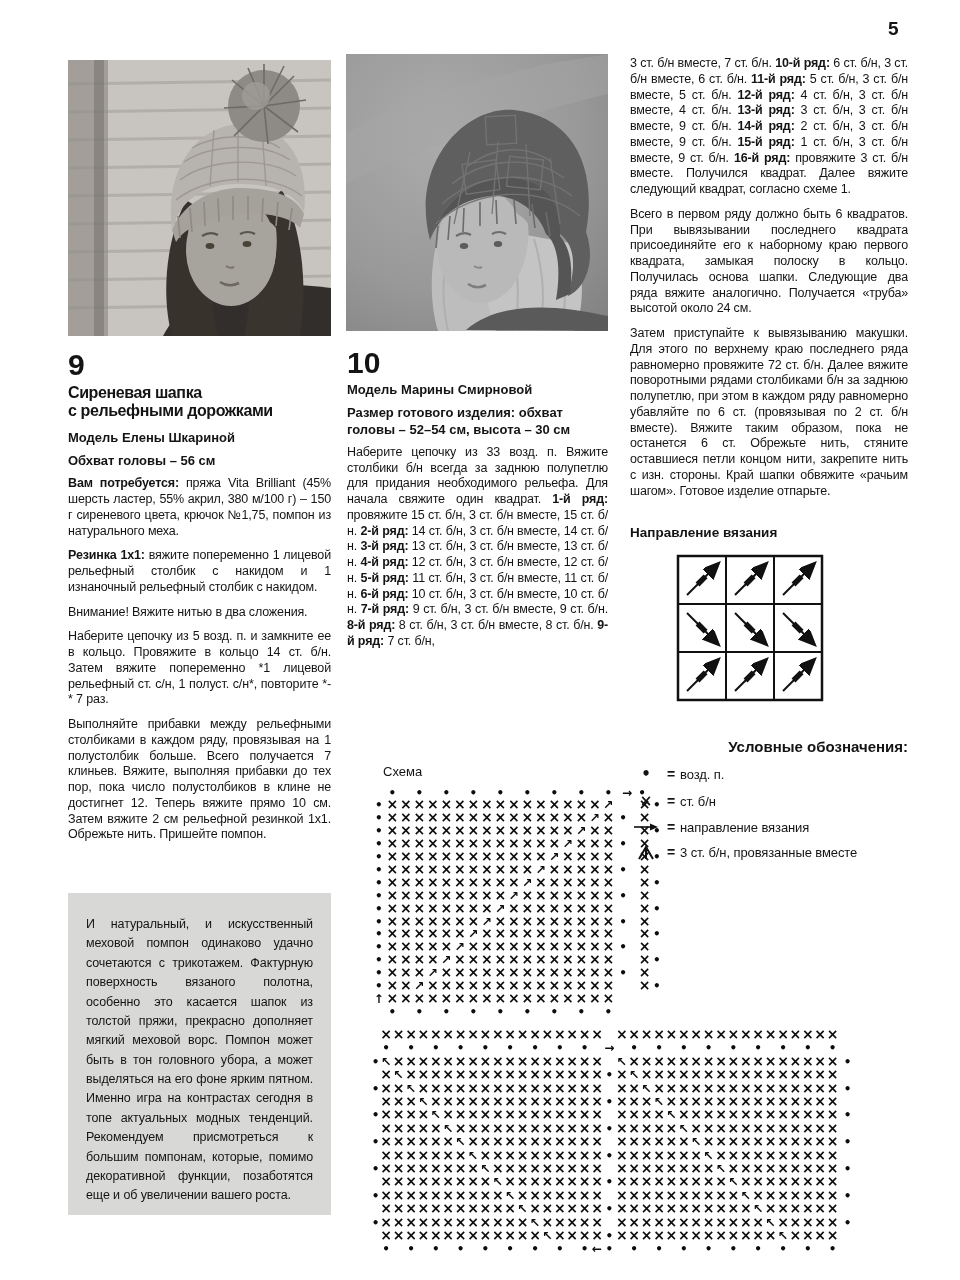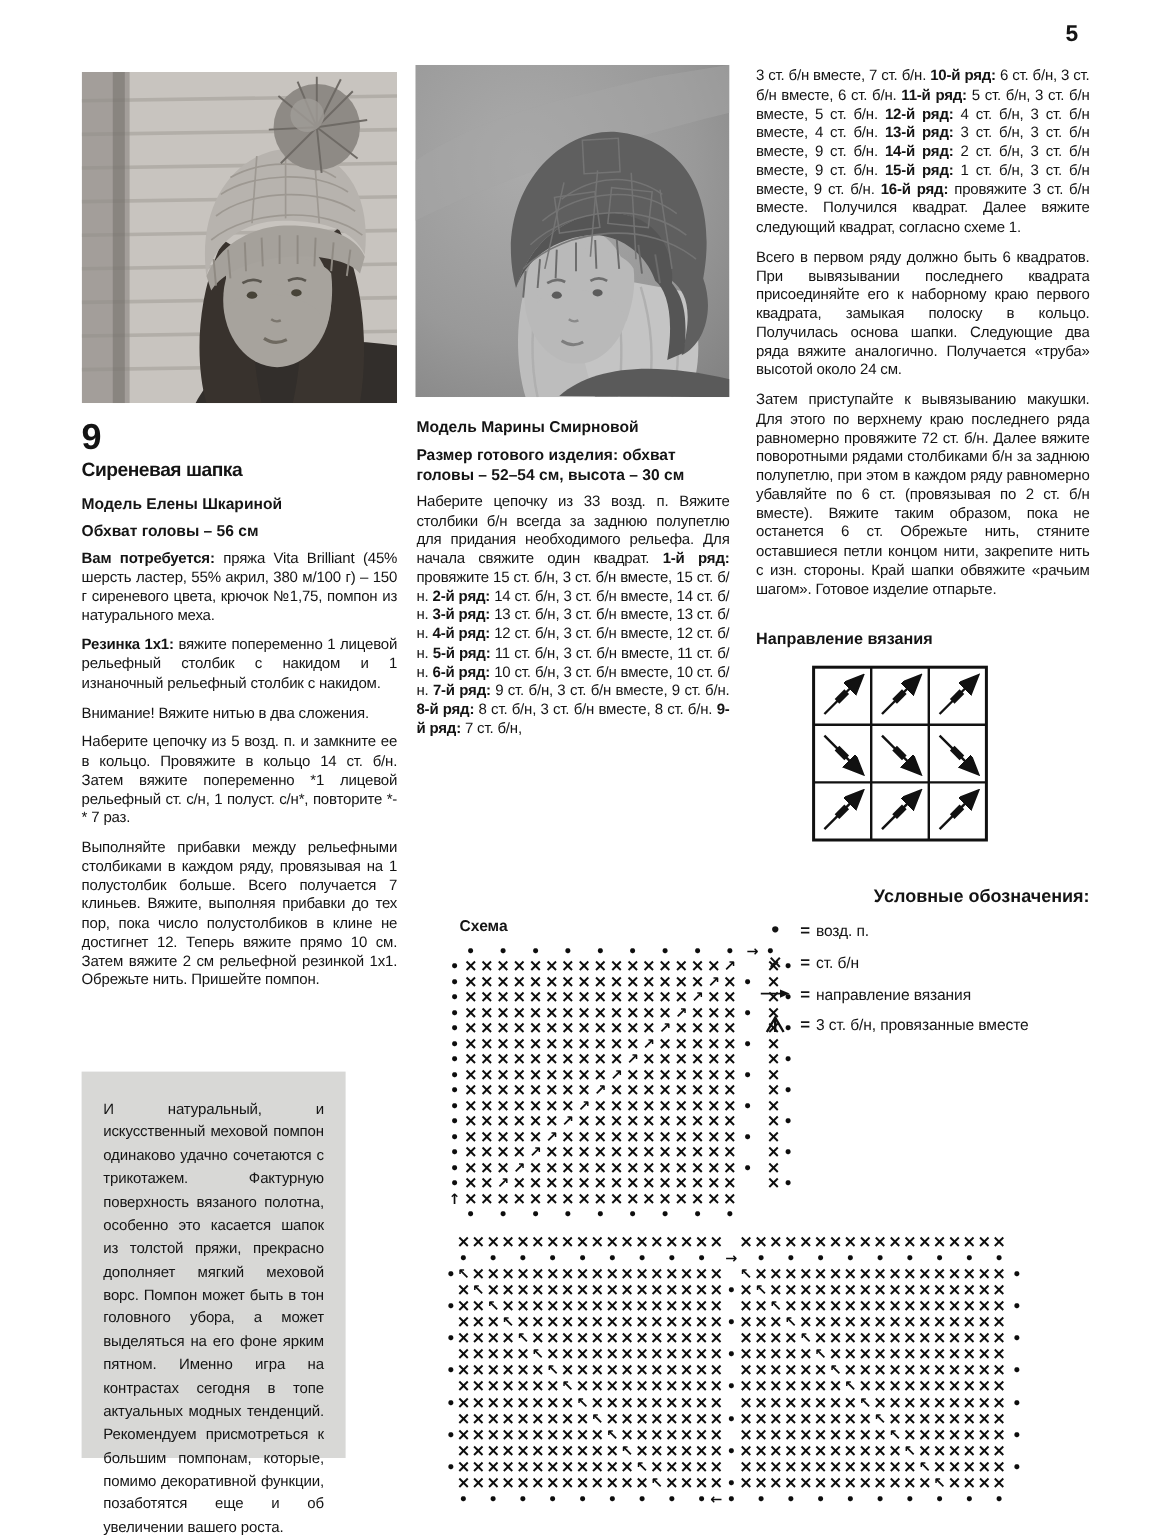--- a/index.html
+++ b/index.html
@@ -9,24 +9,24 @@
   
   .photo{position:absolute;overflow:hidden;}
   .photo svg{display:block;}
   
   .colflow{position:absolute;overflow:hidden;margin-top:12px;}
   .art-number{font-size:30px;font-weight:bold;line-height:1;margin:0 0 4px 0;}
   .art-title{font-size:16px;font-weight:bold;line-height:1.12;letter-spacing:-0.4px;margin:0 0 10px 0;}
   .meta{font-size:13px;font-weight:bold;margin:0 0 7px 0;line-height:1.25;}
   p.body{font-size:12.5px;line-height:1.26;letter-spacing:-0.15px;text-align:justify;margin:0 0 9px 0;}
   p.body b{letter-spacing:-0.15px;}
-  .tipbox{position:absolute;left:68px;top:893px;width:220px;height:322px;background:#d8d8d6;
+  .tipbox{position:absolute;left:68px;top:893px;width:263px;height:322px;background:#d8d8d6;
           box-sizing:border-box;padding:22px 18px;}
   .tipbox p{font-size:12.5px;line-height:1.55;letter-spacing:-0.1px;text-align:justify;margin:0;}
-  .schema-label{position:absolute;left:383px;top:764px;font-size:13px;font-weight:bold;}
+  .schema-label{position:absolute;left:383px;top:764px;font-size:13px;font-weight:normal;}
   .chart{position:absolute;left:370px;top:786px;width:500px;height:478px;}
   .chart svg{display:block;}
   .chart text{fill:#0d0d0d;font-family:"DejaVu Sans",sans-serif;}
   .dir-label{font-size:13.5px;font-weight:bold;margin:26px 0 14px 0;}
   .dir-grid{margin-left:46px;}
   .dir-grid svg *{stroke:#111;}
   .legend{margin-top:30px;}
   .legend-title{font-size:15px;font-weight:bold;margin:0 0 10px 28px;text-align:right;}
   .legend-row{display:flex;align-items:center;margin:0 0 9px 0;}
   .legend-sym{width:32px;text-align:center;font-weight:bold;font-size:15px;
@@ -161,35 +161,37 @@
         <line x1="186" y1="150" x2="189" y2="174"></line>
           <line x1="200" y1="158" x2="204" y2="182"></line>
       </g>
     </svg>
   </div>
 
   <div class="colflow" style="left:68px;top:338px;width:263px;height:553px;">
     <div class="art-number">9</div>
     <div class="art-title">
       <div>Сиреневая шапка</div>
+      <div>с рельефными дорожками</div>
     </div>
     <div class="meta">Модель Елены Шкариной</div>
     <div class="meta">Обхват головы – 56 см</div>
     <p class="body"><b>Вам потребуется: </b><span>пряжа Vita Brilliant (45% шерсть ластер, 55% акрил, 380 м/100 г) – 150 г сиреневого цвета, крючок №1,75, помпон из натурального меха.</span></p>
     <p class="body"><b>Резинка 1х1: </b><span>вяжите попеременно 1 лицевой рельефный столбик с накидом и 1 изнаночный рельефный столбик с накидом.</span></p>
     <p class="body">Внимание! Вяжите нитью в два сложения.</p>
     <p class="body">Наберите цепочку из 5 возд. п. и замкните ее в кольцо. Провяжите в кольцо 14 ст. б/н. Затем вяжите попеременно *1 лицевой рельефный ст. с/н, 1 полуст. с/н*, повторите *-* 7 раз.</p>
     <p class="body">Выполняйте прибавки между рельефными столбиками в каждом ряду, провязывая на 1 полустолбик больше. Всего получается 7 клиньев. Вяжите, выполняя прибавки до тех пор, пока число полустолбиков в клине не достигнет 12. Теперь вяжите прямо 10 см. Затем вяжите 2 см рельефной резинкой 1х1. Обрежьте нить. Пришейте помпон.</p>
   </div>
 
   <div class="tipbox">
     <p>И натуральный, и искусственный меховой помпон одинаково удачно сочетаются с трикотажем. Фактурную поверхность вязаного полотна, особенно это касается шапок из толстой пряжи, прекрасно дополняет мягкий меховой ворс. Помпон может быть в тон головного убора, а может выделяться на его фоне ярким пятном. Именно игра на контрастах сегодня в топе актуальных модных тенденций. Рекомендуем присмотреться к большим помпонам, которые, помимо декоративной функции, позаботятся еще и об увеличении вашего роста.</p>
   </div>
 
   <div class="colflow" style="left:347px;top:336px;width:261px;height:424px;">
+    <div class="art-number">10</div>
     <div class="meta">Модель Марины Смирновой</div>
     <div class="meta">Размер готового изделия: обхват головы – 52–54 см, высота – 30 см</div>
     <p class="body"><span>Наберите цепочку из 33 возд. п. Вяжите столбики б/н всегда за заднюю полупетлю для придания необходимого рельефа. Для начала свяжите один квадрат. </span><b>1-й ряд:</b><span> провяжите 15 ст. б/н, 3 ст. б/н вместе, 15 ст. б/н. </span><b>2-й ряд:</b><span> 14 ст. б/н, 3 ст. б/н вместе, 14 ст. б/н. </span><b>3-й ряд:</b><span> 13 ст. б/н, 3 ст. б/н вместе, 13 ст. б/н. </span><b>4-й ряд:</b><span> 12 ст. б/н, 3 ст. б/н вместе, 12 ст. б/н. </span><b>5-й ряд:</b><span> 11 ст. б/н, 3 ст. б/н вместе, 11 ст. б/н. </span><b>6-й ряд:</b><span> 10 ст. б/н, 3 ст. б/н вместе, 10 ст. б/н. </span><b>7-й ряд:</b><span> 9 ст. б/н, 3 ст. б/н вместе, 9 ст. б/н. </span><b>8-й ряд:</b><span> 8 ст. б/н, 3 ст. б/н вместе, 8 ст. б/н. </span><b>9-й ряд:</b><span> 7 ст. б/н,</span></p>
   </div>
 
   <div class="schema-label">Схема</div>
   <div class="chart" id="chart">
       <svg width="300" height="240">
         <text x="22.25" y="10.578" text-anchor="middle" font-size="12" font-weight="bold">•</text>
         <text x="49.25" y="10.578" text-anchor="middle" font-size="12" font-weight="bold">•</text>

